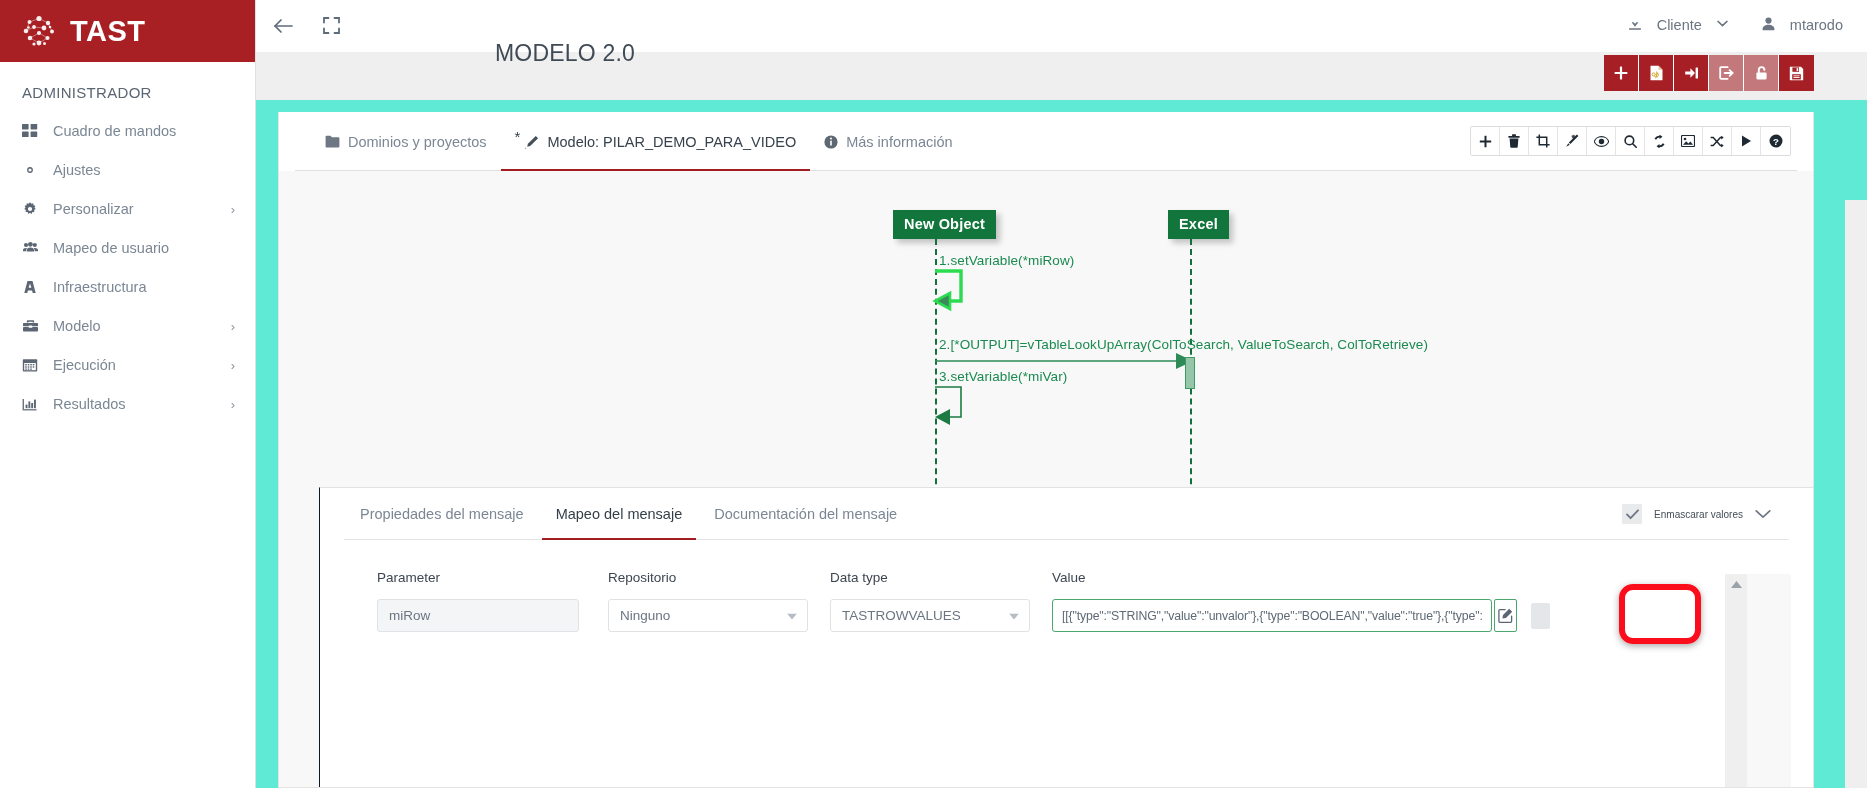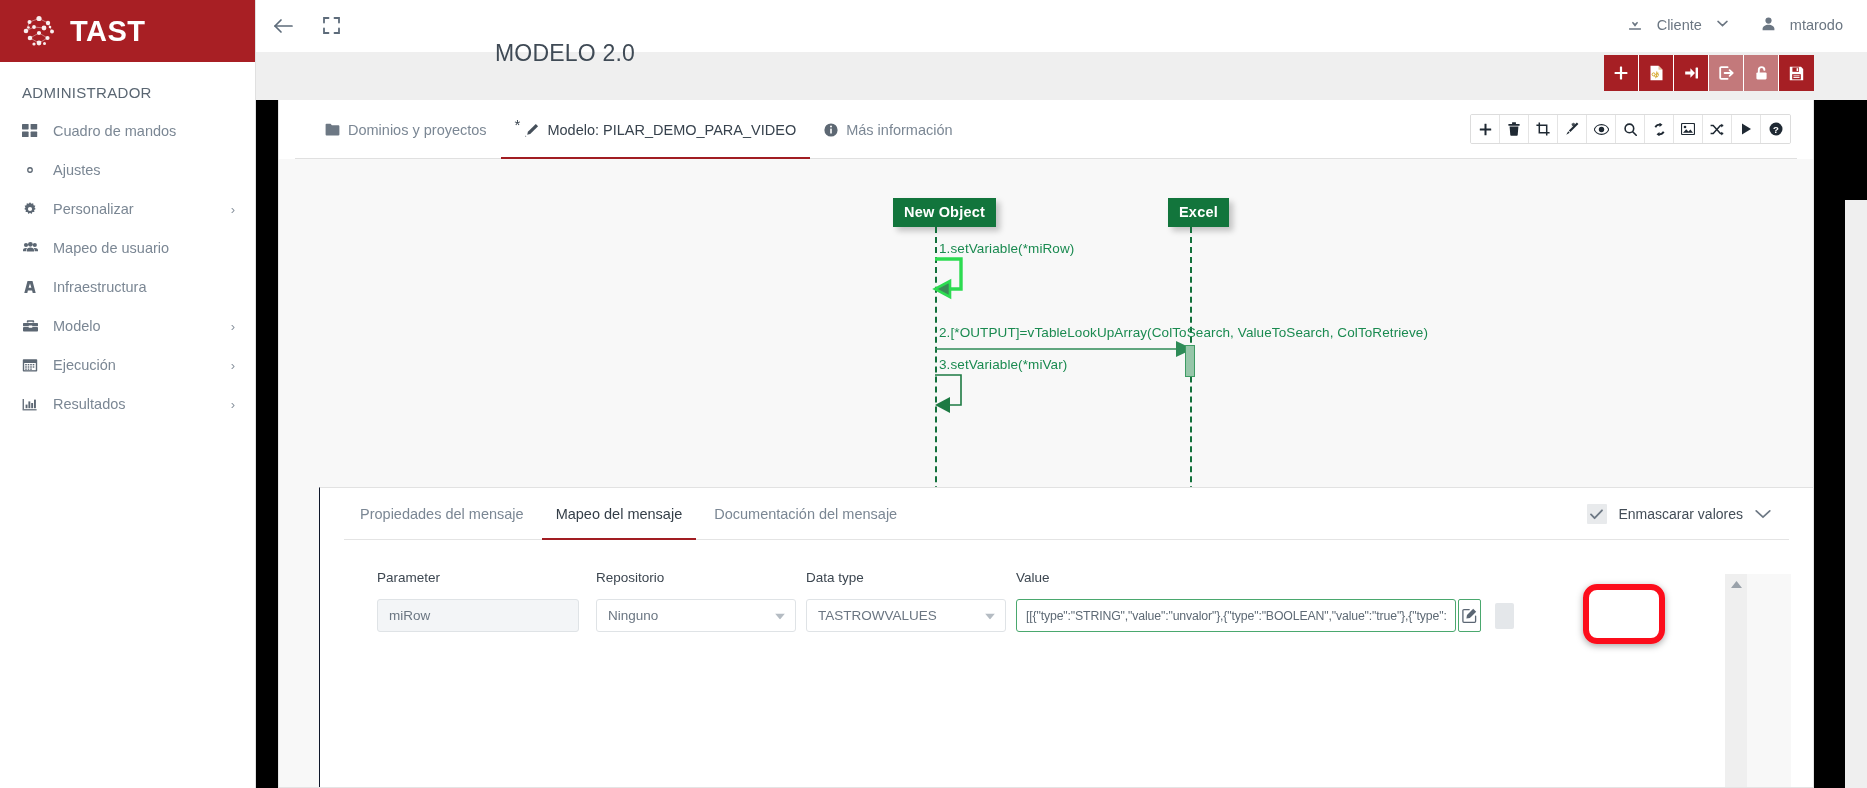--- a/index.html
+++ b/index.html
@@ -98,22 +98,22 @@
     align-items: center; justify-content: center;
     background: #a61f24; color: #ffffff; cursor: pointer;
     border-right: 1px solid #ffffff;
   }
   .redtool.light { background: #c3797b; }
   .redtool:last-child { border-right: none; }
 
   
   .content-wrap {
     flex: 1 1 auto; position: relative;
-    background: #000000;
-    padding: 0 53px 0 22px;
+    background: #5eead4;
+    padding: 12px 53px 0 22px;
     min-height: 0;
   }
   .card {
     background: #ffffff; height: 100%;
     border: 1px solid #e4e4e4; border-top: none;
     position: relative; display: flex; flex-direction: column;
     overflow: hidden;
   }
   .tabstrip {
     height: 59px; flex: 0 0 59px; position: relative;
@@ -206,30 +206,30 @@
   }
   .bp-right {
     margin-left: auto; display: flex; align-items: center;
     gap: 12px; padding-right: 42px;
   }
   .chk-box {
     width: 20px; height: 20px; background: #e8eaec;
     display: flex; align-items: center; justify-content: center;
     color: #6d7884; cursor: pointer; border-radius: 1px;
   }
-  .chk-label { font-size: 14px; color: #434d57; }
+  .chk-label { font-size: 10px; color: #434d57; }
   .chev { color: #6d7884; cursor: pointer; display: flex; }
 
   .bp-form {
     flex: 1 1 auto; padding: 30px 0 0 0; position: relative;
     min-height: 0;
   }
   .form-row {
     display: flex; align-items: flex-start;
-    padding-left: 57px; gap: 0;
+    padding-left: 57px; gap: 12px;
   }
   .field { position: relative; }
   .field-label {
     font-size: 13.5px; color: #3c4650; margin-bottom: 14px;
     display: block; font-weight: normal;
   }
   .f-param { width: 202px; }
   .f-repo  { width: 200px; margin-left: 17px; }
   .f-dtype { width: 200px; margin-left: 10px; }
   .f-value { width: 498px; margin-left: 10px; position: relative; }

